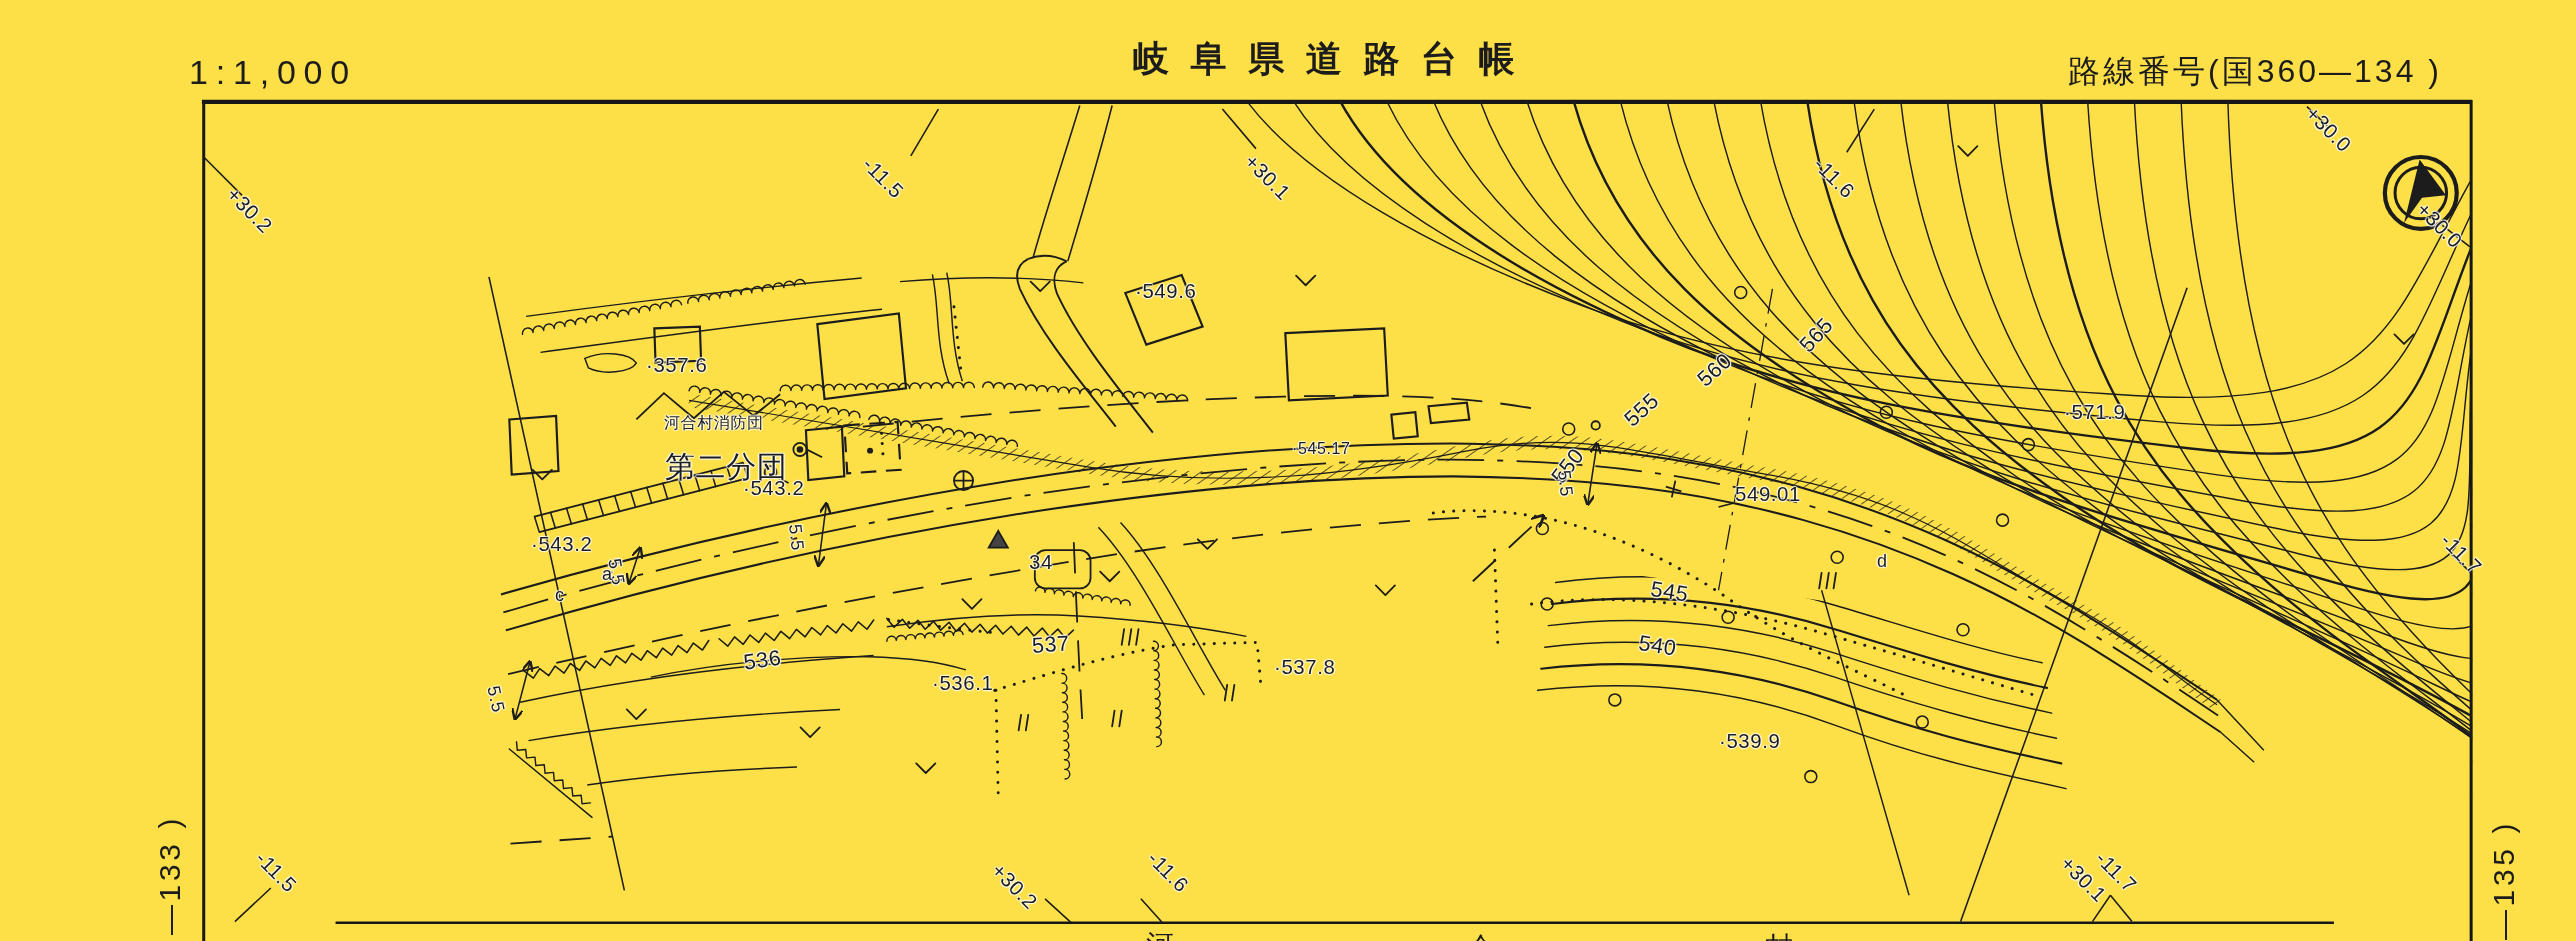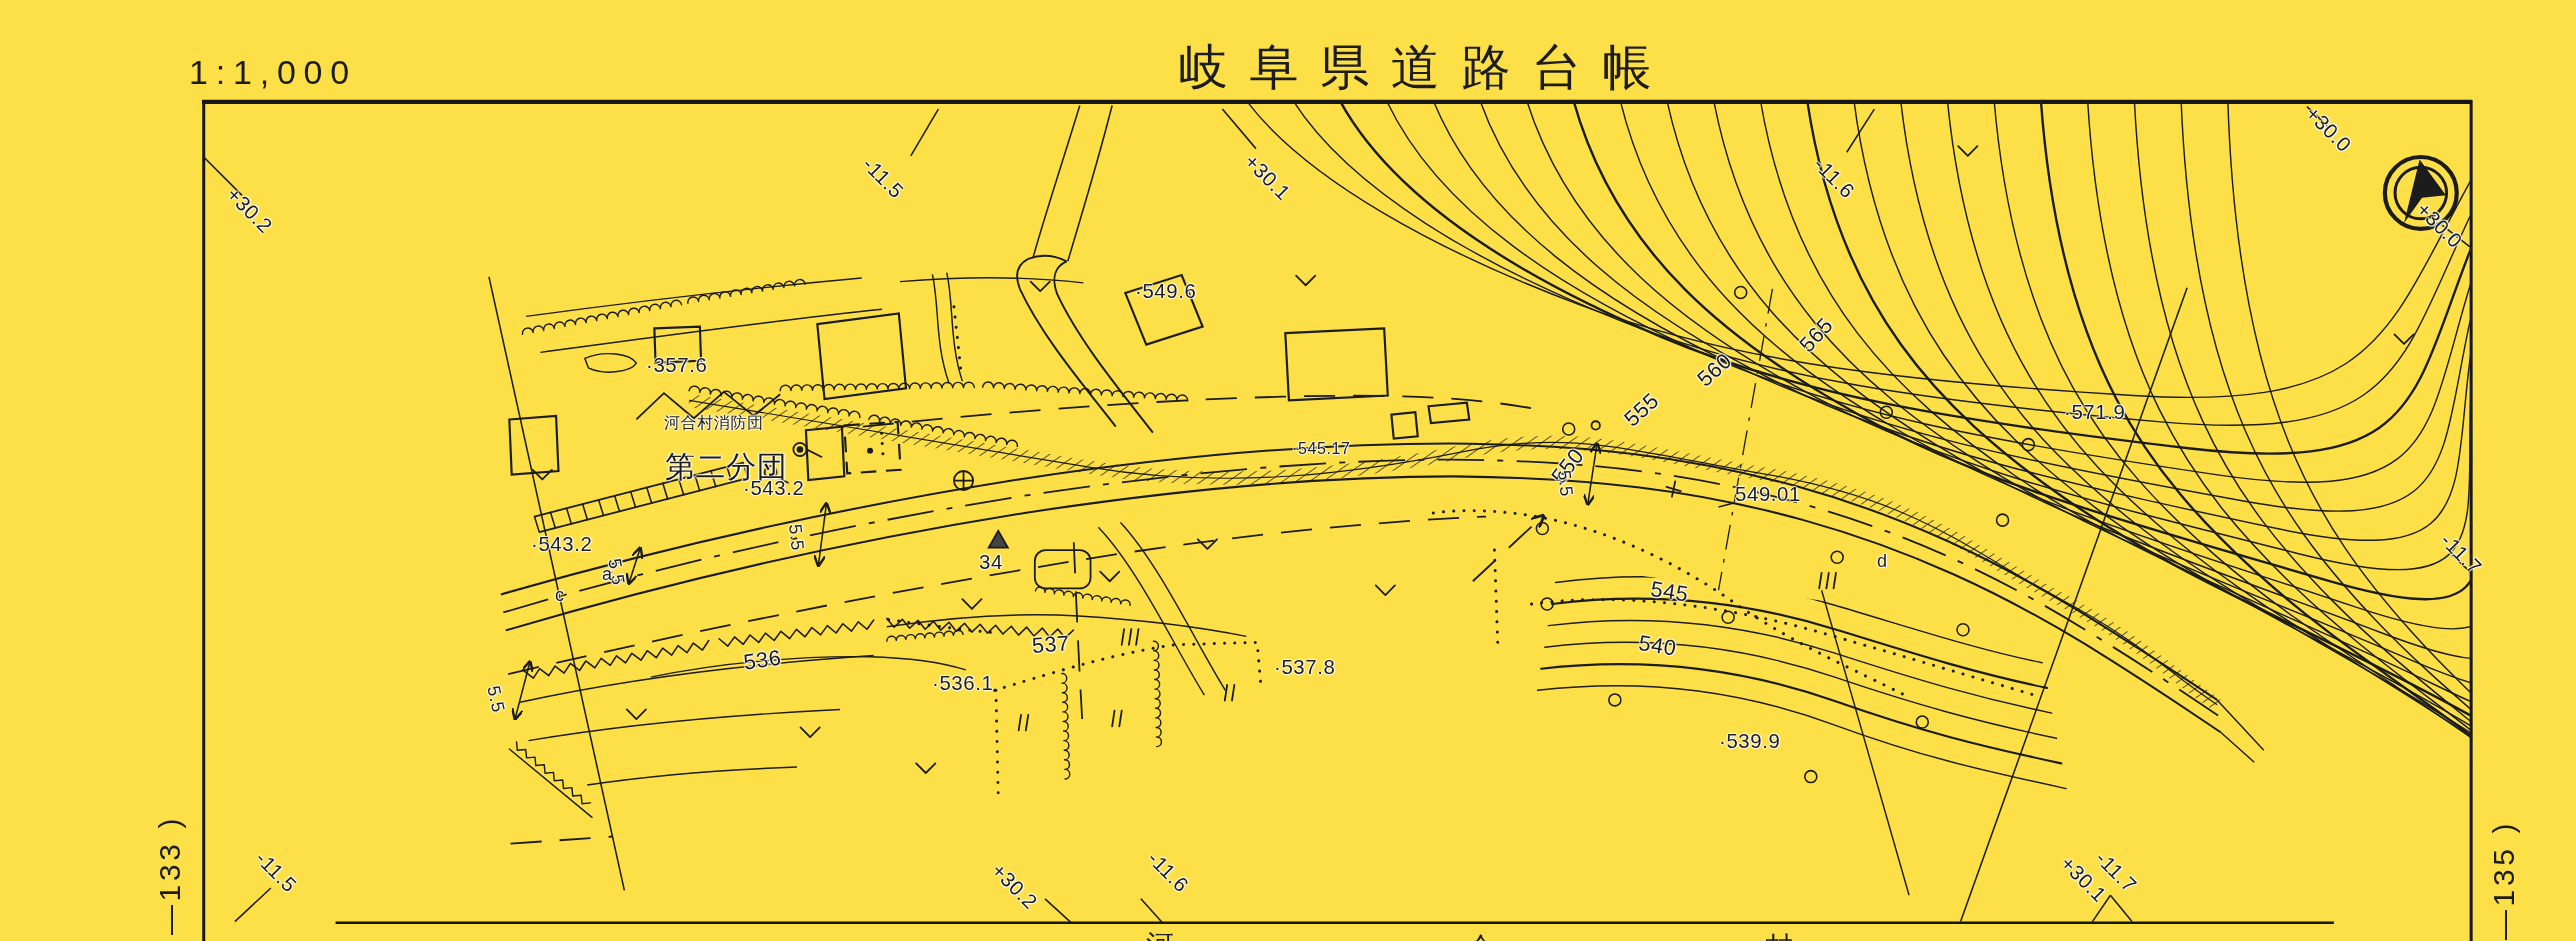--- a/index.html
+++ b/index.html
@@ -1,34 +1,35 @@
 <!DOCTYPE html>
 <html style="font-size:9.6px"><head>
 <meta charset="utf-8">
 <style>
   html,body{margin:0;padding:0;background:#e8e8e4;}
   .page{position:relative;width:2576px;height:942px;background:#fde047;overflow:hidden;
         font-family:"Liberation Sans",sans-serif;color:#1c1c1c;}
   .abs{position:absolute;white-space:nowrap;}
   .hdr-scale{left:189px;top:53px;font-size:34px;letter-spacing:7.8px;}
-  .hdr-title{left:1179px;top:35px;font-size:49px;letter-spacing:21.6px;font-weight:normal;}
+  .hdr-title{left:1133px;top:35px;font-size:36px;letter-spacing:21.6px;font-weight:bold;}
   .hdr-route{left:2068px;top:50px;font-size:32px;letter-spacing:3px;}
   .sheet-ref{font-size:30px;letter-spacing:3.6px;transform:rotate(-90deg);transform-origin:0 0;}
   .bpk{font-size:27.6px;}
   svg.art{position:absolute;left:0;top:0;}
   .ml{position:absolute;white-space:nowrap;transform-origin:0 0;letter-spacing:0.6px;
       text-shadow:1.2px 0 1.2px #fdfdfb,-1.2px 0 1.2px #fdfdfb,0 1.2px 1.2px #fdfdfb,0 -1.2px 1.2px #fdfdfb;}
 </style>
 </head>
 <body>
 
 <div class="page">
 
   <div class="abs hdr-scale">1:1,000</div>
   <div class="abs hdr-title">岐阜県道路台帳</div>
+  <div class="abs hdr-route">路線番号(国360—134 )</div>
 
   <div class="abs sheet-ref" style="left:153px;top:935px;">—133 )</div>
   <div class="abs sheet-ref" style="left:2487px;top:940px;">—135 )</div>
 
   <div class="abs bpk" style="left:1146px;top:926px;">河</div>
   <div class="abs bpk" style="left:1468px;top:929px;">合</div>
   <div class="abs bpk" style="left:1765px;top:928px;">村</div>
 
   <svg class="art" width="2576" height="942" viewBox="0 0 4299 1572">
     <defs>
@@ -275,21 +276,21 @@
       <span class="ml" style="left: 1135px; top: 280px; font-size: 20.4px;">·549.6</span>
       <span class="ml" style="left: 646px; top: 354px; font-size: 20.4px;">·357.6</span>
       <span class="ml" style="left: 743px; top: 477px; font-size: 20.4px;">·543.2</span>
       <span class="ml" style="left: 531px; top: 533px; font-size: 20.4px;">·543.2</span>
       <span class="ml" style="left: 1292px; top: 440px; font-size: 16px;">·545.17</span>
       <span class="ml" style="left: 1735px; top: 483px; font-size: 20.4px;">549.01</span>
       <span class="ml" style="left: 1274px; top: 656px; font-size: 20.4px;">·537.8</span>
       <span class="ml" style="left: 932px; top: 672px; font-size: 20.4px;">·536.1</span>
       <span class="ml" style="left: 1719px; top: 730px; font-size: 20.4px;">·539.9</span>
       <span class="ml" style="left: 2064px; top: 401px; font-size: 20.4px;">·571.9</span>
-      <span class="ml" style="left: 979px; top: 551px; font-size: 20.4px;">34</span>
+      <span class="ml" style="left: 1029px; top: 551px; font-size: 20.4px;">34</span>
       <span class="ml" style="left: 742px; top: 650px; font-size: 21.6px; transform: rotate(-8deg);">536</span>
       <span class="ml" style="left: 1031px; top: 633px; font-size: 21.6px; transform: rotate(-4deg);">537</span>
       <span class="ml" style="left: 1641px; top: 630px; font-size: 21.6px; transform: rotate(9deg);">540</span>
       <span class="ml" style="left: 1653px; top: 576px; font-size: 21.6px; transform: rotate(9deg);">545</span>
       <span class="ml" style="left: 1546px; top: 473px; font-size: 21.6px; transform: rotate(-52deg);">550</span>
       <span class="ml" style="left: 1619px; top: 413px; font-size: 21.6px; transform: rotate(-42deg);">555</span>
       <span class="ml" style="left: 1692px; top: 373px; font-size: 21.6px; transform: rotate(-42deg);">560</span>
       <span class="ml" style="left: 1794px; top: 340px; font-size: 21.6px; transform: rotate(-47deg);">565</span>
       <span class="ml" style="left: 805px; top: 523px; font-size: 18px; transform: rotate(84deg);">5.5</span>
       <span class="ml" style="left: 503px; top: 684px; font-size: 18px; transform: rotate(78deg);">5.5</span>

